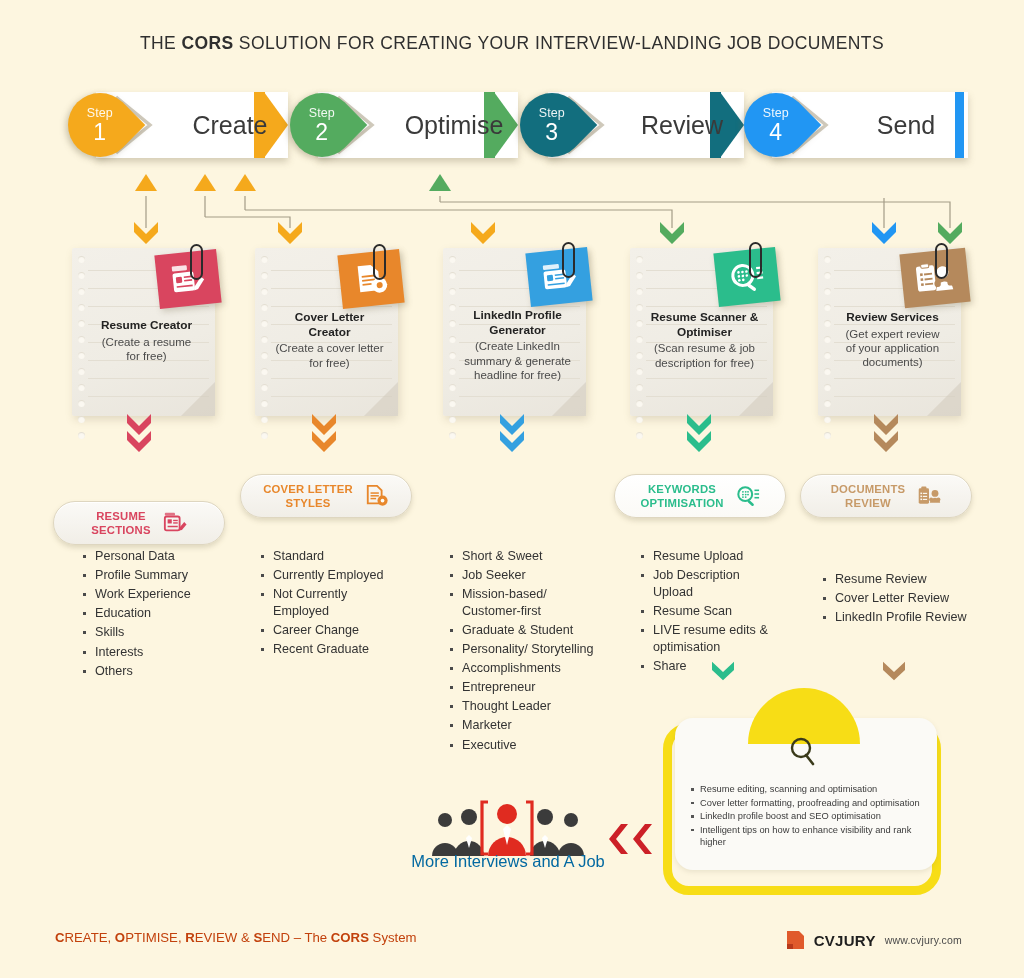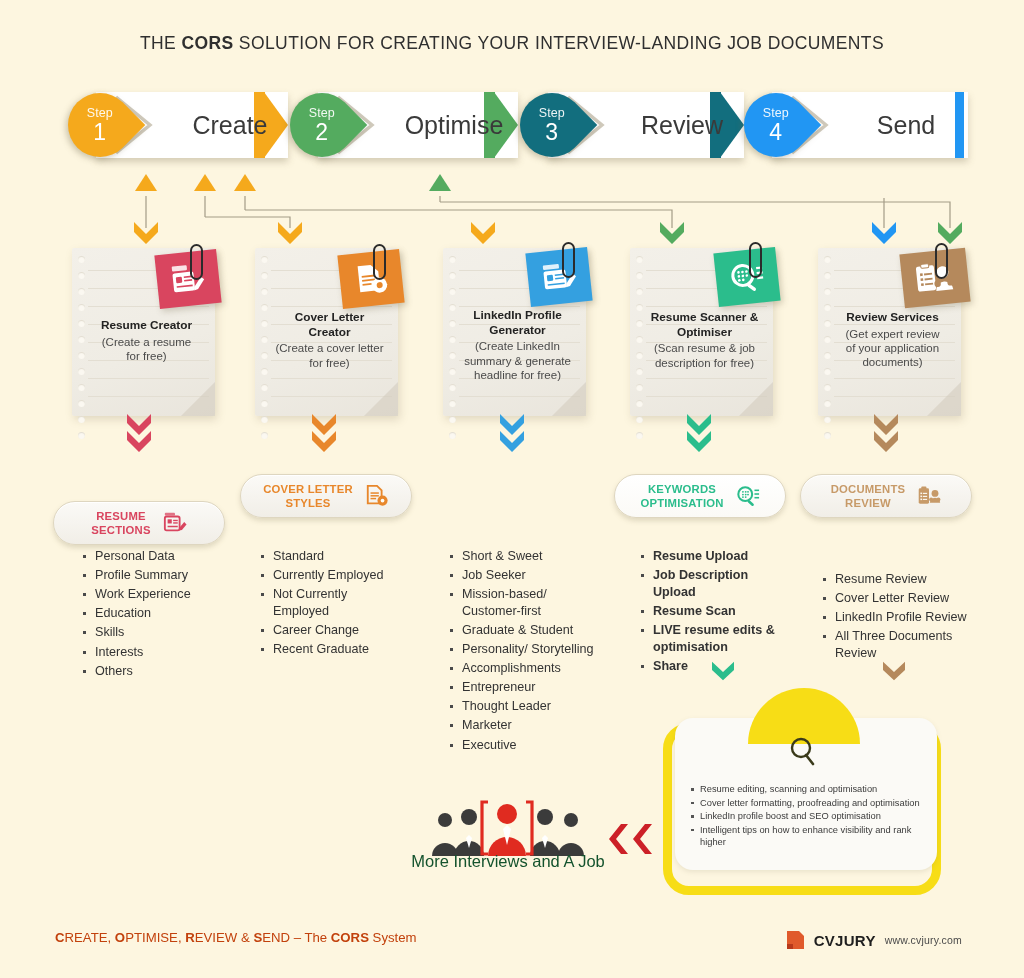--- a/index.html
+++ b/index.html
@@ -141,21 +141,21 @@
     position: absolute; left: 26px; top: 60px; width: 232px;
     font-size: 9.3px; color: #3b3b3b; line-height: 1.35;
   }
   .yb-list li { position: relative; padding-left: 11px; margin-bottom: 1px; list-style: none;}
   .yb-list li:before {
     content:""; position:absolute; left:2px; top:5px; width:2.5px; height:2.5px; background:#555;
   }
 
   .more-text {
     position: absolute; left: 388px; top: 852px; width: 240px;
-    text-align: center; font-size: 16.5px; color: #14532d;
+    text-align: center; font-size: 16.5px; color: #0369a1;
   }
   .footer-left {
     position: absolute; left: 55px; top: 930px;
     font-size: 13.2px; color: #c2410c;
   }
   .footer-left b { font-weight: bold; }
   .brand {
     position: absolute; right: 62px; top: 930px;
     display: flex; align-items: center; gap: 9px;
   }
@@ -642,36 +642,35 @@
       <li>Graduate &amp; Student</li>
       <li>Personality/ Storytelling</li>
       <li>Accomplishments</li>
       <li>Entrepreneur</li>
       <li>Thought Leader</li>
       <li>Marketer</li>
       <li>Executive</li>
     </ul>
   </div>
 
-  <div class="bcol" style="left:638px;top:548px;width:145px;font-weight:bold;">
+  <div class="bcol" style="left:638px;top:548px;width:145px;">
     <ul>
       <li>Resume Upload</li>
       <li>Job Description Upload</li>
       <li>Resume Scan</li>
       <li>LIVE resume edits &amp; optimisation</li>
       <li>Share</li>
     </ul>
   </div>
 
   <div class="bcol" style="left:820px;top:548px;width:160px;margin-top:23px;">
     <ul>
       <li>Resume Review</li>
       <li>Cover Letter Review</li>
       <li>LinkedIn Profile Review</li>
-      <li>All Three Documents Review</li>
     </ul>
   </div>
 
   <svg style="position:absolute;left:711px;top:660px;width:24px;height:22px" viewBox="0 0 26 24">
     <path d="M1 2 L13 13 L25 2 L25 11 L13 22 L1 11 Z" fill="#2bbd8c"></path>
   </svg>
   <svg style="position:absolute;left:882px;top:660px;width:24px;height:22px" viewBox="0 0 26 24">
     <path d="M1 2 L13 13 L25 2 L25 11 L13 22 L1 11 Z" fill="#b5895c"></path>
   </svg>
 

